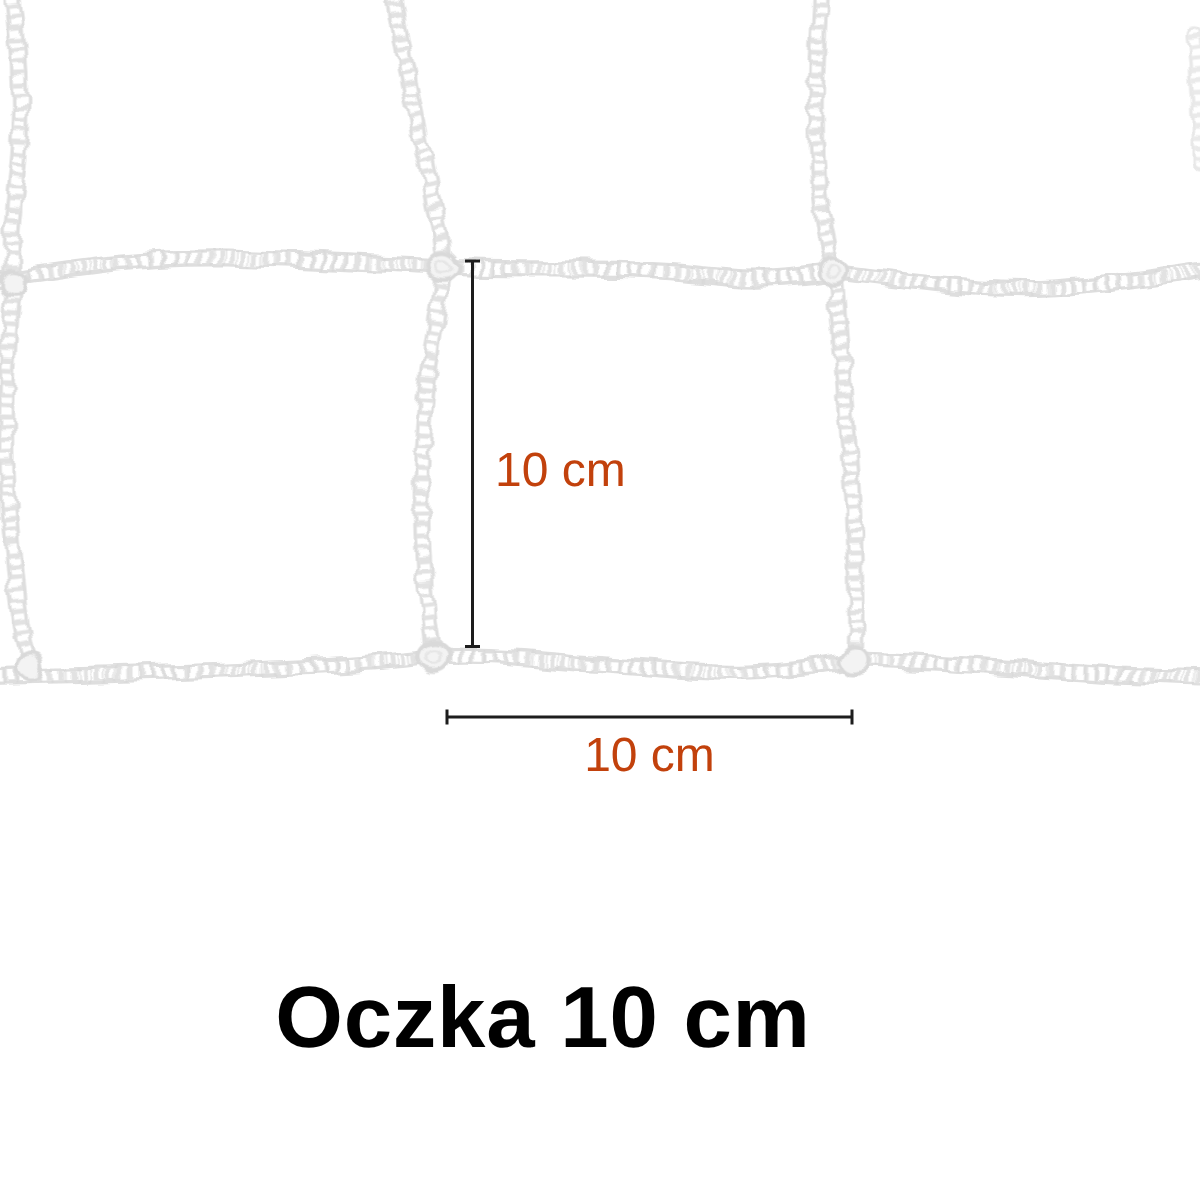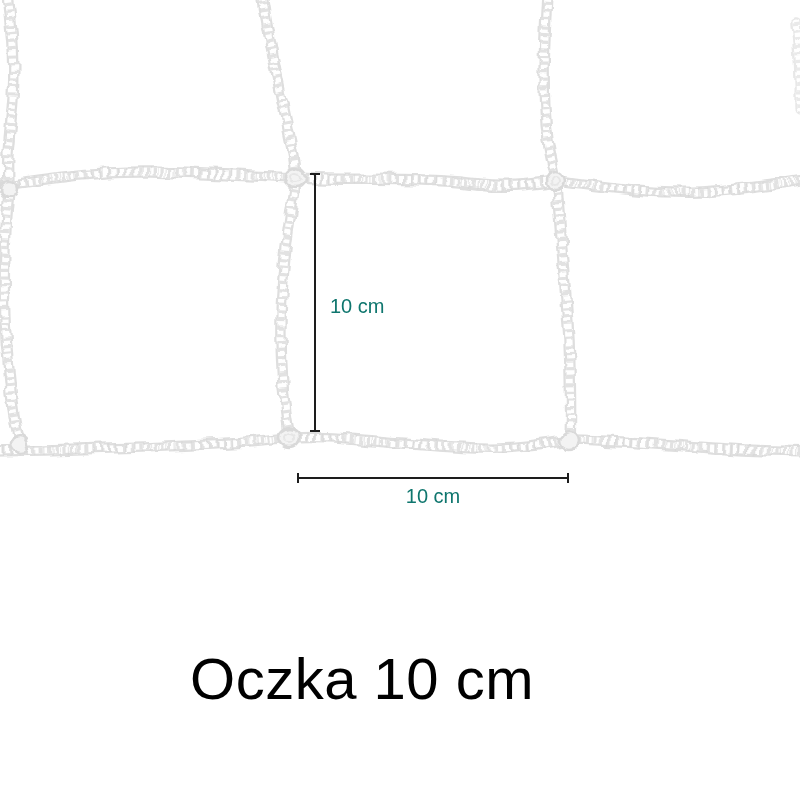--- a/index.html
+++ b/index.html
@@ -55,43 +55,43 @@
     stroke: #e6e6e6;
     stroke-width: 2;
   }
   .dim-line {
     fill: none;
     stroke: #1d1d1d;
     stroke-width: 2;
   }
   .dim-label {
     position: absolute;
-    font-size: 20px;
+    font-size: 32px;
     line-height: 1.15;
-    color: #0f766e;
+    color: #c2410c;
     white-space: nowrap;
   }
   .dim-label-vertical {
     left: 330px;
     top: 295px;
   }
   .dim-label-horizontal {
     left: 298px;
     top: 485px;
     width: 270px;
     text-align: center;
   }
   .caption-title {
     position: absolute;
     left: 0;
     top: 645px;
     width: 724px;
     text-align: center;
     font-size: 58px;
-    font-weight: normal;
+    font-weight: bold;
     color: #000000;
     letter-spacing: 0.5px;
   }
 </style>
 </head>
 <body>
 
 <div class="canvas">
 
   <svg class="net-svg" width="800" height="800" viewBox="0 0 800 800">

